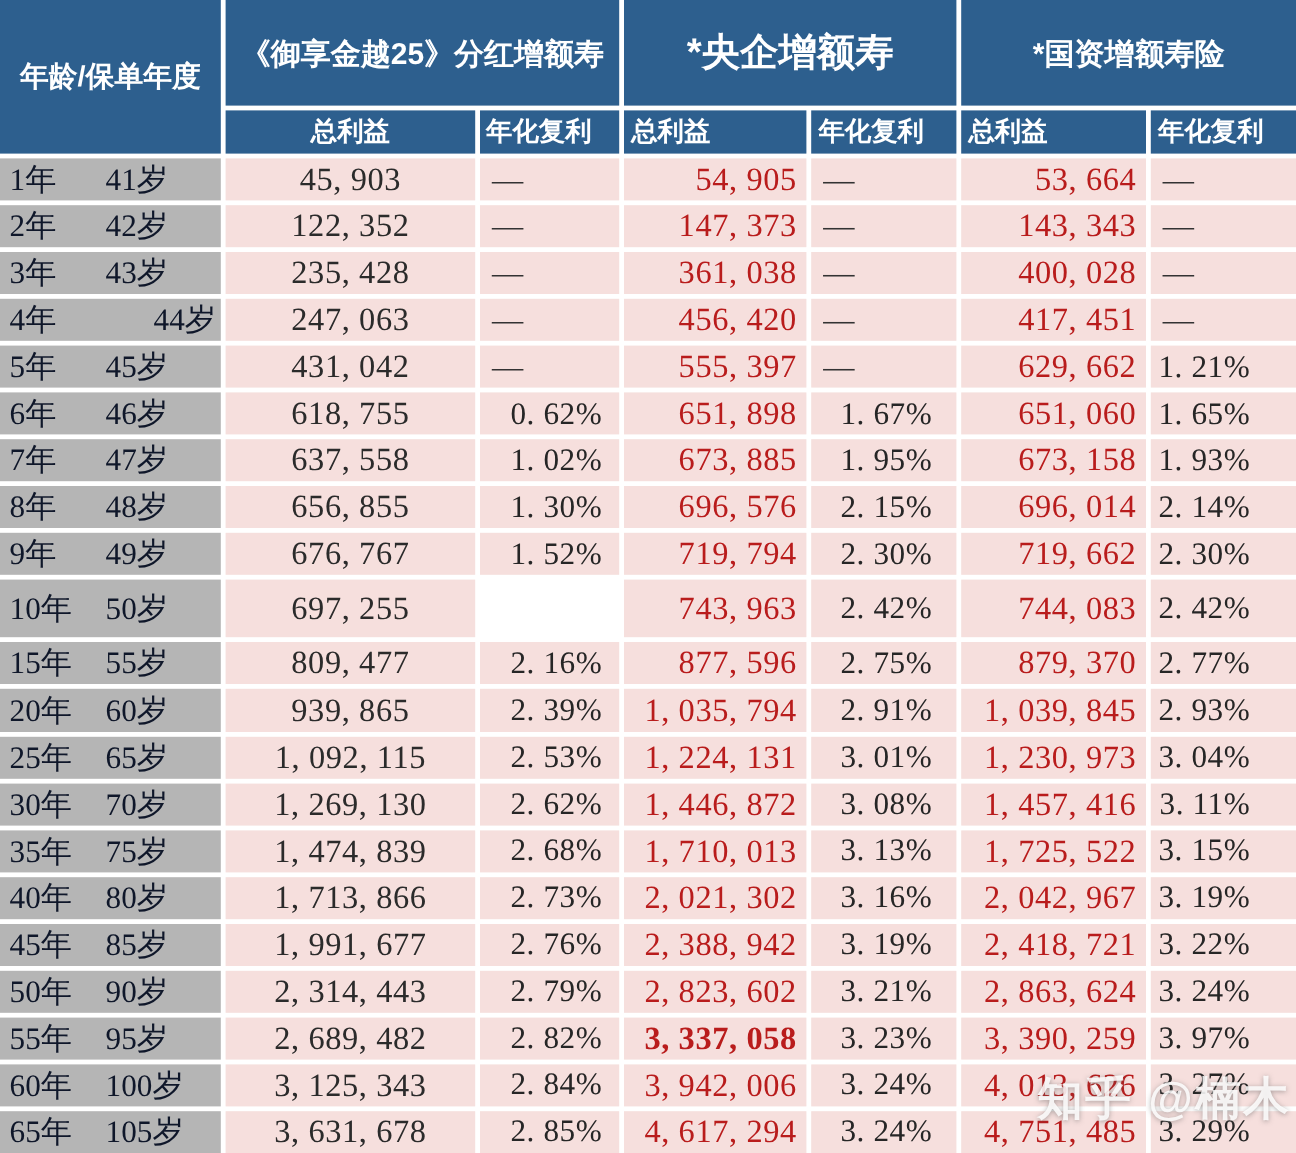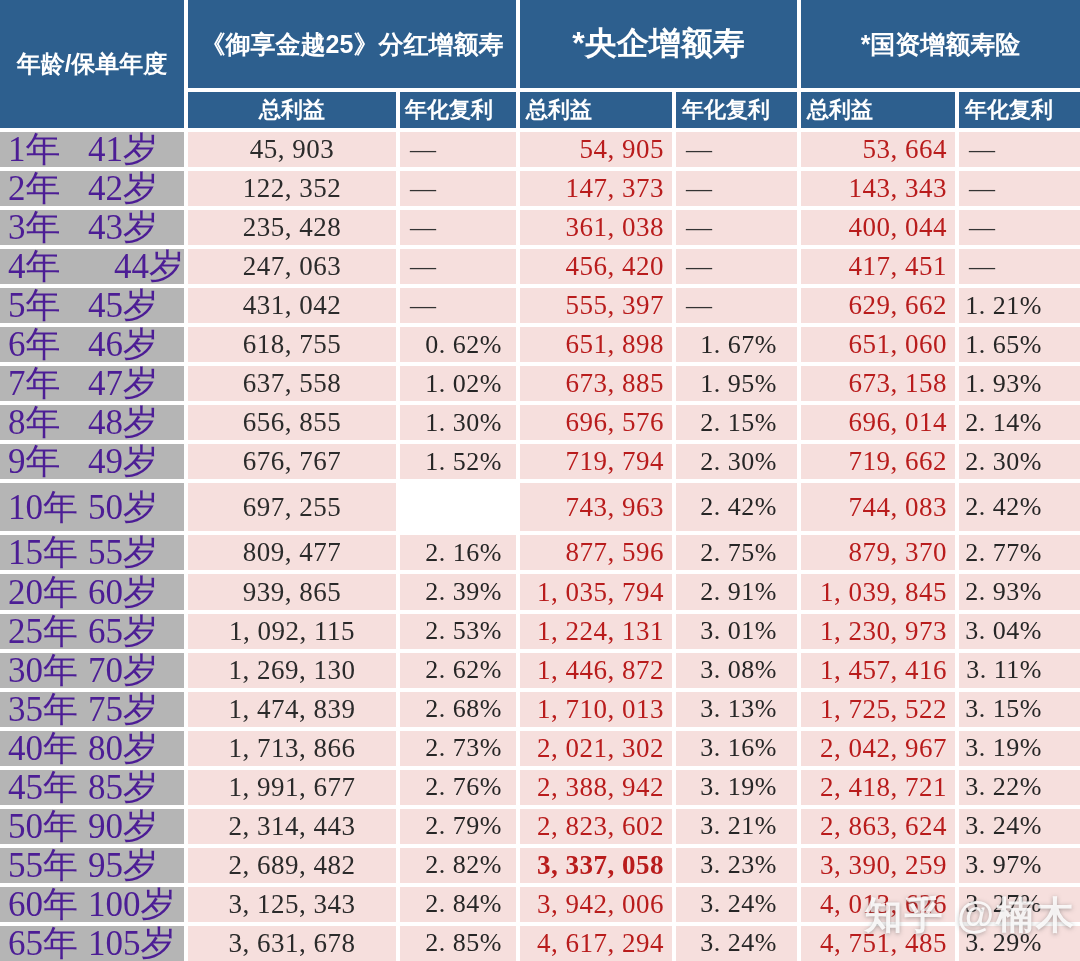--- a/index.html
+++ b/index.html
@@ -47,22 +47,22 @@
   .sub-c2   { grid-area: 2 / 2; justify-content: center; }
   .sub-c3   { grid-area: 2 / 3; justify-content: flex-start; padding-left: 5px; }
   .sub-c4   { grid-area: 2 / 4; justify-content: flex-start; padding-left: 6px; }
   .sub-c5   { grid-area: 2 / 5; justify-content: flex-start; padding-left: 6px; }
   .sub-c6   { grid-area: 2 / 6; justify-content: flex-start; padding-left: 6px; }
   .sub-c7   { grid-area: 2 / 7; justify-content: flex-start; padding-left: 6px; }
 
   
   .label {
     background: #b5b5b5;
-    color: #4c1d95;
-    font-size: 35px;
+    color: #0f172a;
+    font-size: 26px;
     padding-left: 8px;
   }
   .label .yr { display: inline-block; width: 80px; }
   .pink { background: #f6dfdd; }
   .num  { font-size: 27px; letter-spacing: 0.5px; }
   .dark { color: #2b2b2b; }
   .red  { color: #b91c1c; }
   .center { justify-content: center; }
   .right  { justify-content: flex-end; padding-right: 8px; }
   .pct  { font-size: 26px; color: #262626; justify-content: flex-end; letter-spacing: 0.5px; }
@@ -125,21 +125,21 @@
   <div class="cell pink pct c7 dash" style="grid-area: 4 / 7;">—</div>
 
   <div class="cell label" style="grid-area: 5 / 1;">
     <span class="yr">3年</span>
     <span class="ag">43岁</span>
   </div>
   <div class="cell pink num dark center" style="grid-area: 5 / 2;">235, 428</div>
   <div class="cell pink pct c3 dash" style="grid-area: 5 / 3;">—</div>
   <div class="cell pink num red right" style="grid-area: 5 / 4;">361, 038</div>
   <div class="cell pink pct c5 dash" style="grid-area: 5 / 5;">—</div>
-  <div class="cell pink num red right" style="grid-area: 5 / 6;">400, 044</div>
+  <div class="cell pink num red right" style="grid-area: 5 / 6;">400, 028</div>
   <div class="cell pink pct c7 dash" style="grid-area: 5 / 7;">—</div>
 
   <div class="cell label" style="grid-area: 6 / 1; gap: 40px;">
     <span class="yr">4年</span>
     <span class="ag">44岁</span>
   </div>
   <div class="cell pink num dark center" style="grid-area: 6 / 2;">247, 063</div>
   <div class="cell pink pct c3 dash" style="grid-area: 6 / 3;">—</div>
   <div class="cell pink num red right" style="grid-area: 6 / 4;">456, 420</div>
   <div class="cell pink pct c5 dash" style="grid-area: 6 / 5;">—</div>

